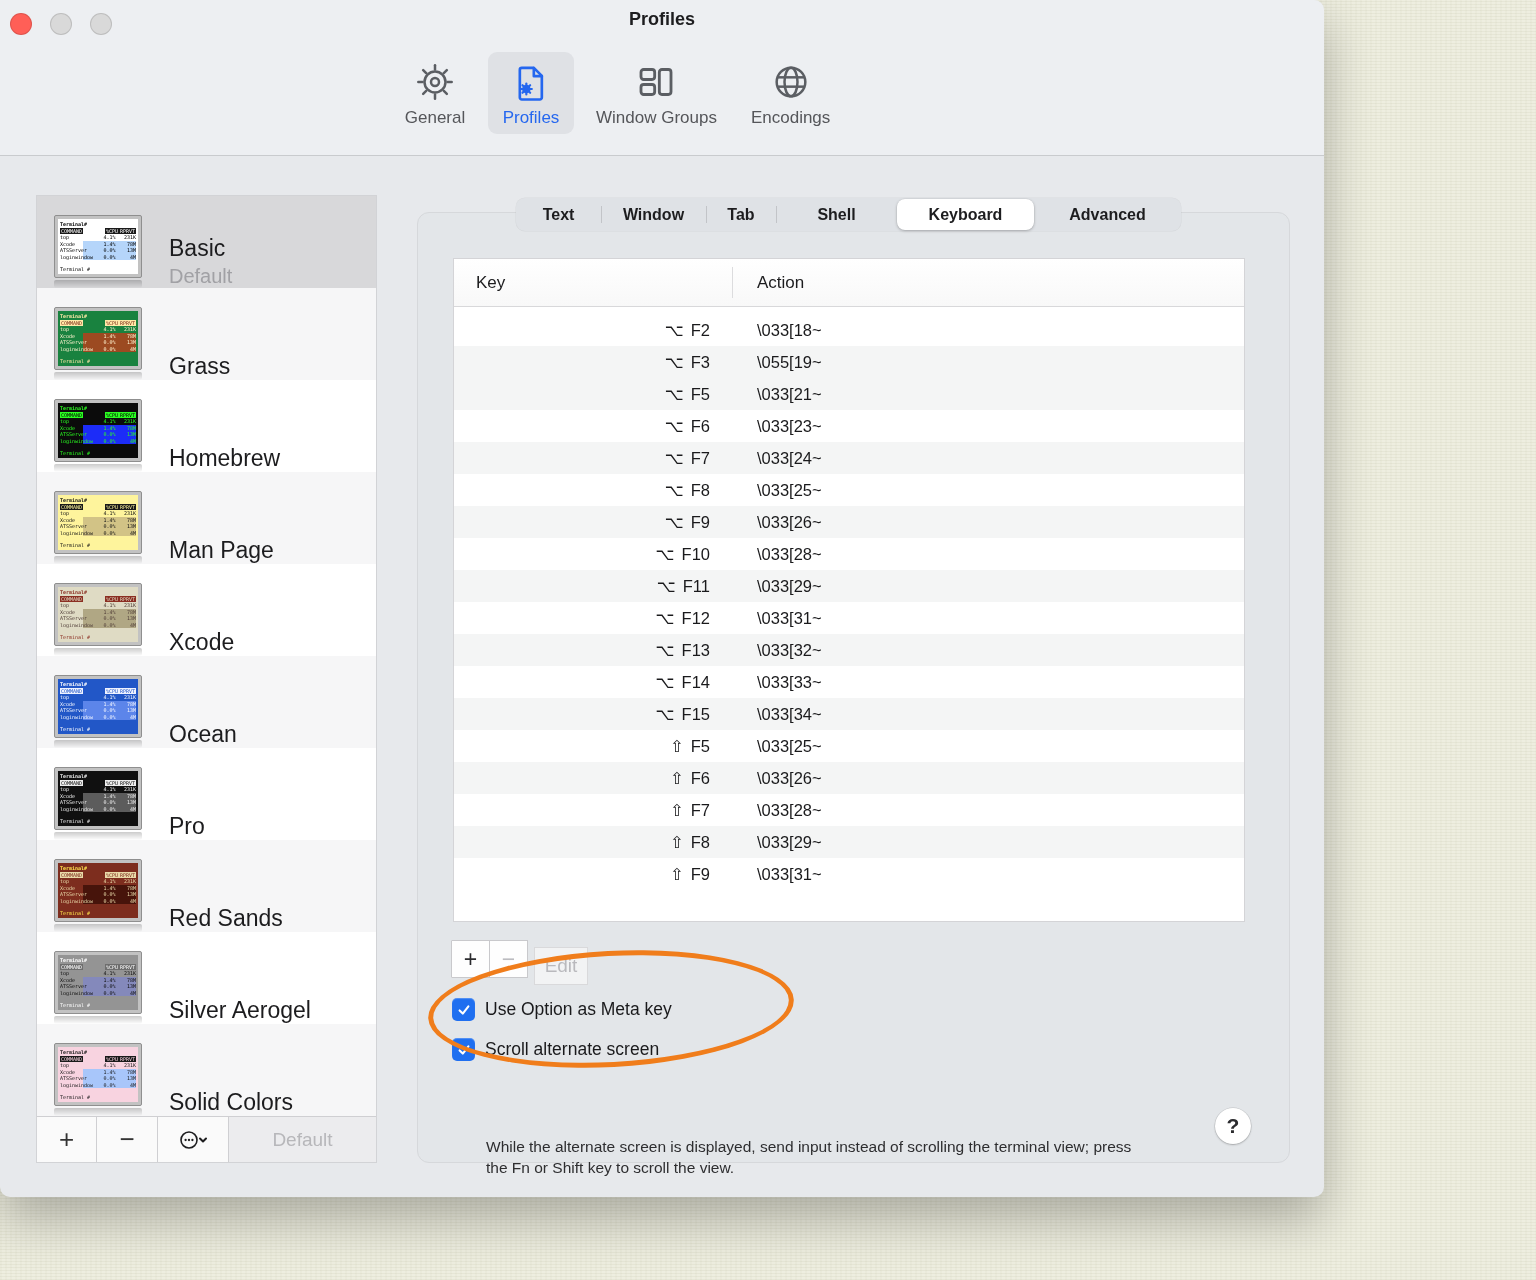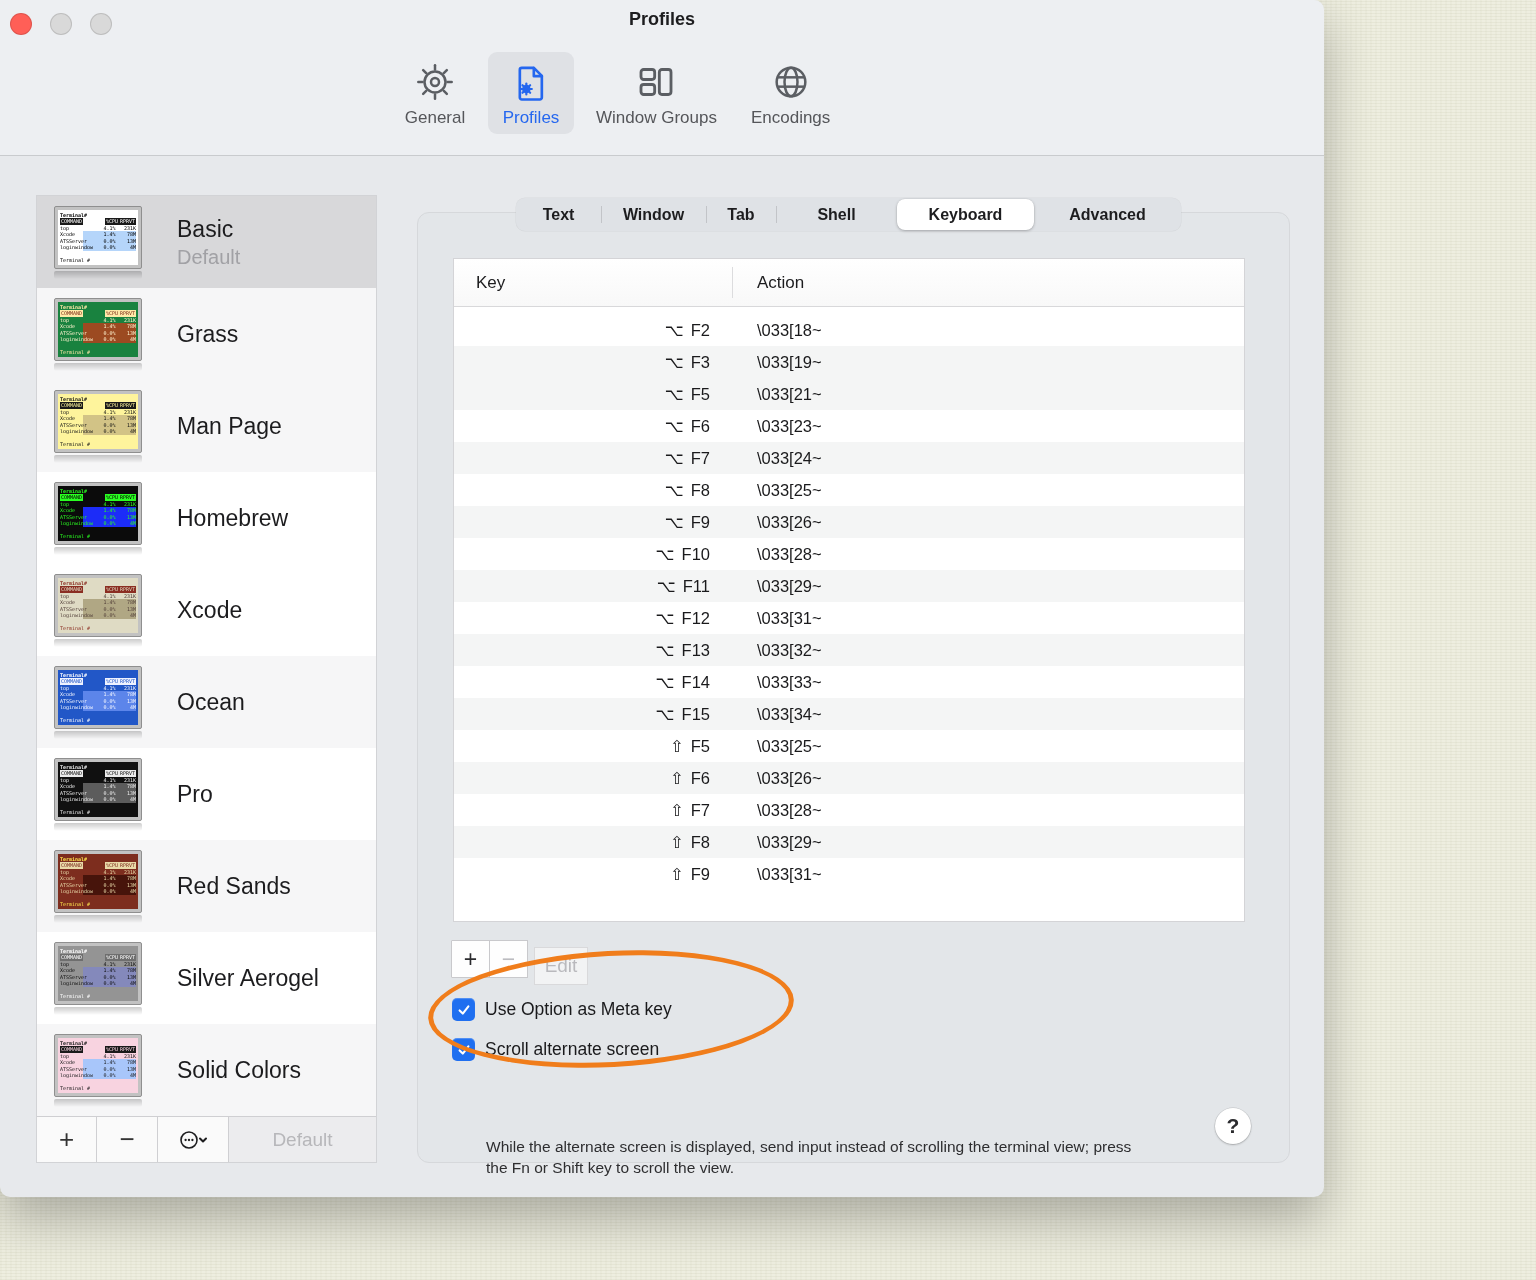--- a/index.html
+++ b/index.html
@@ -29,21 +29,21 @@
   .tb-item { display:flex; flex-direction:column; align-items:center; justify-content:flex-end;
     padding:8px 12px 6px; border-radius:9px; color:#5b5e63; min-width:86px; }
   .tb-item .tb-icon { height:44px; display:flex; align-items:center; }
   .tb-item .tb-label { font-size:17px; margin-top:4px; color:#55565a; }
   .tb-item.selected { background:#dfe1e5; color:#2567ef; }
   .tb-item.selected .tb-label { color:#2567ef; }
   
   .sidebar { position:absolute; left:36px; top:195px; width:341px; height:968px;
     background:#ffffff; border:1px solid #d2d3d6; }
   .profile-list { position:absolute; left:0; top:0; width:100%; height:922px; overflow:hidden; }
-  .profile-row { position:relative; height:92px; display:flex; align-items:center; background:#ffffff;gap:8px; }
+  .profile-row { position:relative; height:92px; display:flex; align-items:flex-end; background:#ffffff; }
   .profile-row.alt { background:#f6f6f7; }
   .profile-row.selected { background:#d8d8da; }
   .thumb-wrap { margin-left:17px; width:88px; }
   .thumb { width:88px; height:63px; background:#c2c2c2; border:1px solid #8f8f8f;
     padding:3px; border-radius:2px; }
   .t-screen { width:100%; height:100%; overflow:hidden; padding:2px 2px;
     font-family:"DejaVu Sans Mono",monospace; font-size:5px; line-height:6.5px; }
   .t-row { display:flex; }
   .t-row .c-name { flex:1; overflow:hidden; white-space:nowrap; }
   .t-row .c-cpu  { width:24%; text-align:right; }
@@ -272,20 +272,59 @@
                 </div>
                 <div class="t-prompt" style="color: rgb(255, 233, 168);">Terminal #</div>
               </div>
             </div>
             <div class="thumb-reflect"></div>
           </div>
           <div class="p-text">
             <div class="p-name">Grass</div>
           </div>
         </div>
+        <div class="profile-row">
+          <div class="thumb-wrap">
+            <div class="thumb">
+              <div class="t-screen" style="background: rgb(11, 11, 11); color: rgb(42, 254, 33);">
+                <div style="color: rgb(42, 254, 33); font-weight: bold;">Terminal#</div>
+                <div class="t-head">
+                  <span class="t-chip" style="background: rgb(42, 254, 33); color: rgb(0, 0, 0); margin-right: auto;">COMMAND</span>
+                  <span class="t-chip" style="background: rgb(42, 254, 33); color: rgb(0, 0, 0);">%CPU</span>
+                  <span class="t-chip" style="background: rgb(42, 254, 33); color: rgb(0, 0, 0);">RPRVT</span>
+                </div>
+                <div class="t-row">
+                  <span class="c-name">top</span>
+                  <span class="c-cpu">4.1%</span>
+                  <span class="c-mem">231K</span>
+                </div>
+                <div class="t-row" style="background: linear-gradient(to right, transparent 30%, rgb(28, 44, 248) 30%);">
+                  <span class="c-name">Xcode</span>
+                  <span class="c-cpu">1.4%</span>
+                  <span class="c-mem">78M</span>
+                </div>
+                <div class="t-row" style="background: linear-gradient(to right, transparent 30%, rgb(28, 44, 248) 30%);">
+                  <span class="c-name">ATSServer</span>
+                  <span class="c-cpu">0.0%</span>
+                  <span class="c-mem">13M</span>
+                </div>
+                <div class="t-row" style="background: linear-gradient(to right, transparent 30%, rgb(28, 44, 248) 30%);">
+                  <span class="c-name">loginwindow</span>
+                  <span class="c-cpu">0.0%</span>
+                  <span class="c-mem">4M</span>
+                </div>
+                <div class="t-prompt" style="color: rgb(42, 254, 33);">Terminal #</div>
+              </div>
+            </div>
+            <div class="thumb-reflect"></div>
+          </div>
+          <div class="p-text">
+            <div class="p-name">Homebrew</div>
+          </div>
+        </div>
         <div class="profile-row alt">
           <div class="thumb-wrap">
             <div class="thumb">
               <div class="t-screen" style="background: rgb(254, 244, 156); color: rgb(20, 20, 20);">
                 <div style="color: rgb(20, 20, 20); font-weight: bold;">Terminal#</div>
                 <div class="t-head">
                   <span class="t-chip" style="background: rgb(26, 26, 26); color: rgb(254, 244, 156); margin-right: auto;">COMMAND</span>
                   <span class="t-chip" style="background: rgb(26, 26, 26); color: rgb(254, 244, 156);">%CPU</span>
                   <span class="t-chip" style="background: rgb(26, 26, 26); color: rgb(254, 244, 156);">RPRVT</span>
                 </div>
@@ -309,59 +348,20 @@
                   <span class="c-cpu">0.0%</span>
                   <span class="c-mem">4M</span>
                 </div>
                 <div class="t-prompt" style="color: rgb(20, 20, 20);">Terminal #</div>
               </div>
             </div>
             <div class="thumb-reflect"></div>
           </div>
           <div class="p-text">
             <div class="p-name">Man Page</div>
-          </div>
-        </div>
-        <div class="profile-row">
-          <div class="thumb-wrap">
-            <div class="thumb">
-              <div class="t-screen" style="background: rgb(11, 11, 11); color: rgb(42, 254, 33);">
-                <div style="color: rgb(42, 254, 33); font-weight: bold;">Terminal#</div>
-                <div class="t-head">
-                  <span class="t-chip" style="background: rgb(42, 254, 33); color: rgb(0, 0, 0); margin-right: auto;">COMMAND</span>
-                  <span class="t-chip" style="background: rgb(42, 254, 33); color: rgb(0, 0, 0);">%CPU</span>
-                  <span class="t-chip" style="background: rgb(42, 254, 33); color: rgb(0, 0, 0);">RPRVT</span>
-                </div>
-                <div class="t-row">
-                  <span class="c-name">top</span>
-                  <span class="c-cpu">4.1%</span>
-                  <span class="c-mem">231K</span>
-                </div>
-                <div class="t-row" style="background: linear-gradient(to right, transparent 30%, rgb(28, 44, 248) 30%);">
-                  <span class="c-name">Xcode</span>
-                  <span class="c-cpu">1.4%</span>
-                  <span class="c-mem">78M</span>
-                </div>
-                <div class="t-row" style="background: linear-gradient(to right, transparent 30%, rgb(28, 44, 248) 30%);">
-                  <span class="c-name">ATSServer</span>
-                  <span class="c-cpu">0.0%</span>
-                  <span class="c-mem">13M</span>
-                </div>
-                <div class="t-row" style="background: linear-gradient(to right, transparent 30%, rgb(28, 44, 248) 30%);">
-                  <span class="c-name">loginwindow</span>
-                  <span class="c-cpu">0.0%</span>
-                  <span class="c-mem">4M</span>
-                </div>
-                <div class="t-prompt" style="color: rgb(42, 254, 33);">Terminal #</div>
-              </div>
-            </div>
-            <div class="thumb-reflect"></div>
-          </div>
-          <div class="p-text">
-            <div class="p-name">Homebrew</div>
           </div>
         </div>
         <div class="profile-row">
           <div class="thumb-wrap">
             <div class="thumb">
               <div class="t-screen" style="background: rgb(223, 219, 196); color: rgb(83, 64, 58);">
                 <div style="color: rgb(139, 46, 34); font-weight: bold;">Terminal#</div>
                 <div class="t-head">
                   <span class="t-chip" style="background: rgb(139, 46, 34); color: rgb(223, 219, 196); margin-right: auto;">COMMAND</span>
                   <span class="t-chip" style="background: rgb(139, 46, 34); color: rgb(223, 219, 196);">%CPU</span>
@@ -628,21 +628,21 @@
       <div class="h-action">Action</div>
     </div>
     <div class="kb-body" id="kb-body">
       <div class="kb-sliver"></div>
     <div class="kb-row">
           <div class="r-key"><span class="mod">⌥</span><span>F2</span></div>
           <div class="r-action">\033[18~</div>
         </div>
         <div class="kb-row alt">
           <div class="r-key"><span class="mod">⌥</span><span>F3</span></div>
-          <div class="r-action">\033[19~</div>
+          <div class="r-action">\055[19~</div>
         </div>
         <div class="kb-row alt">
           <div class="r-key"><span class="mod">⌥</span><span>F5</span></div>
           <div class="r-action">\033[21~</div>
         </div>
         <div class="kb-row">
           <div class="r-key"><span class="mod">⌥</span><span>F6</span></div>
           <div class="r-action">\033[23~</div>
         </div>
         <div class="kb-row alt">

